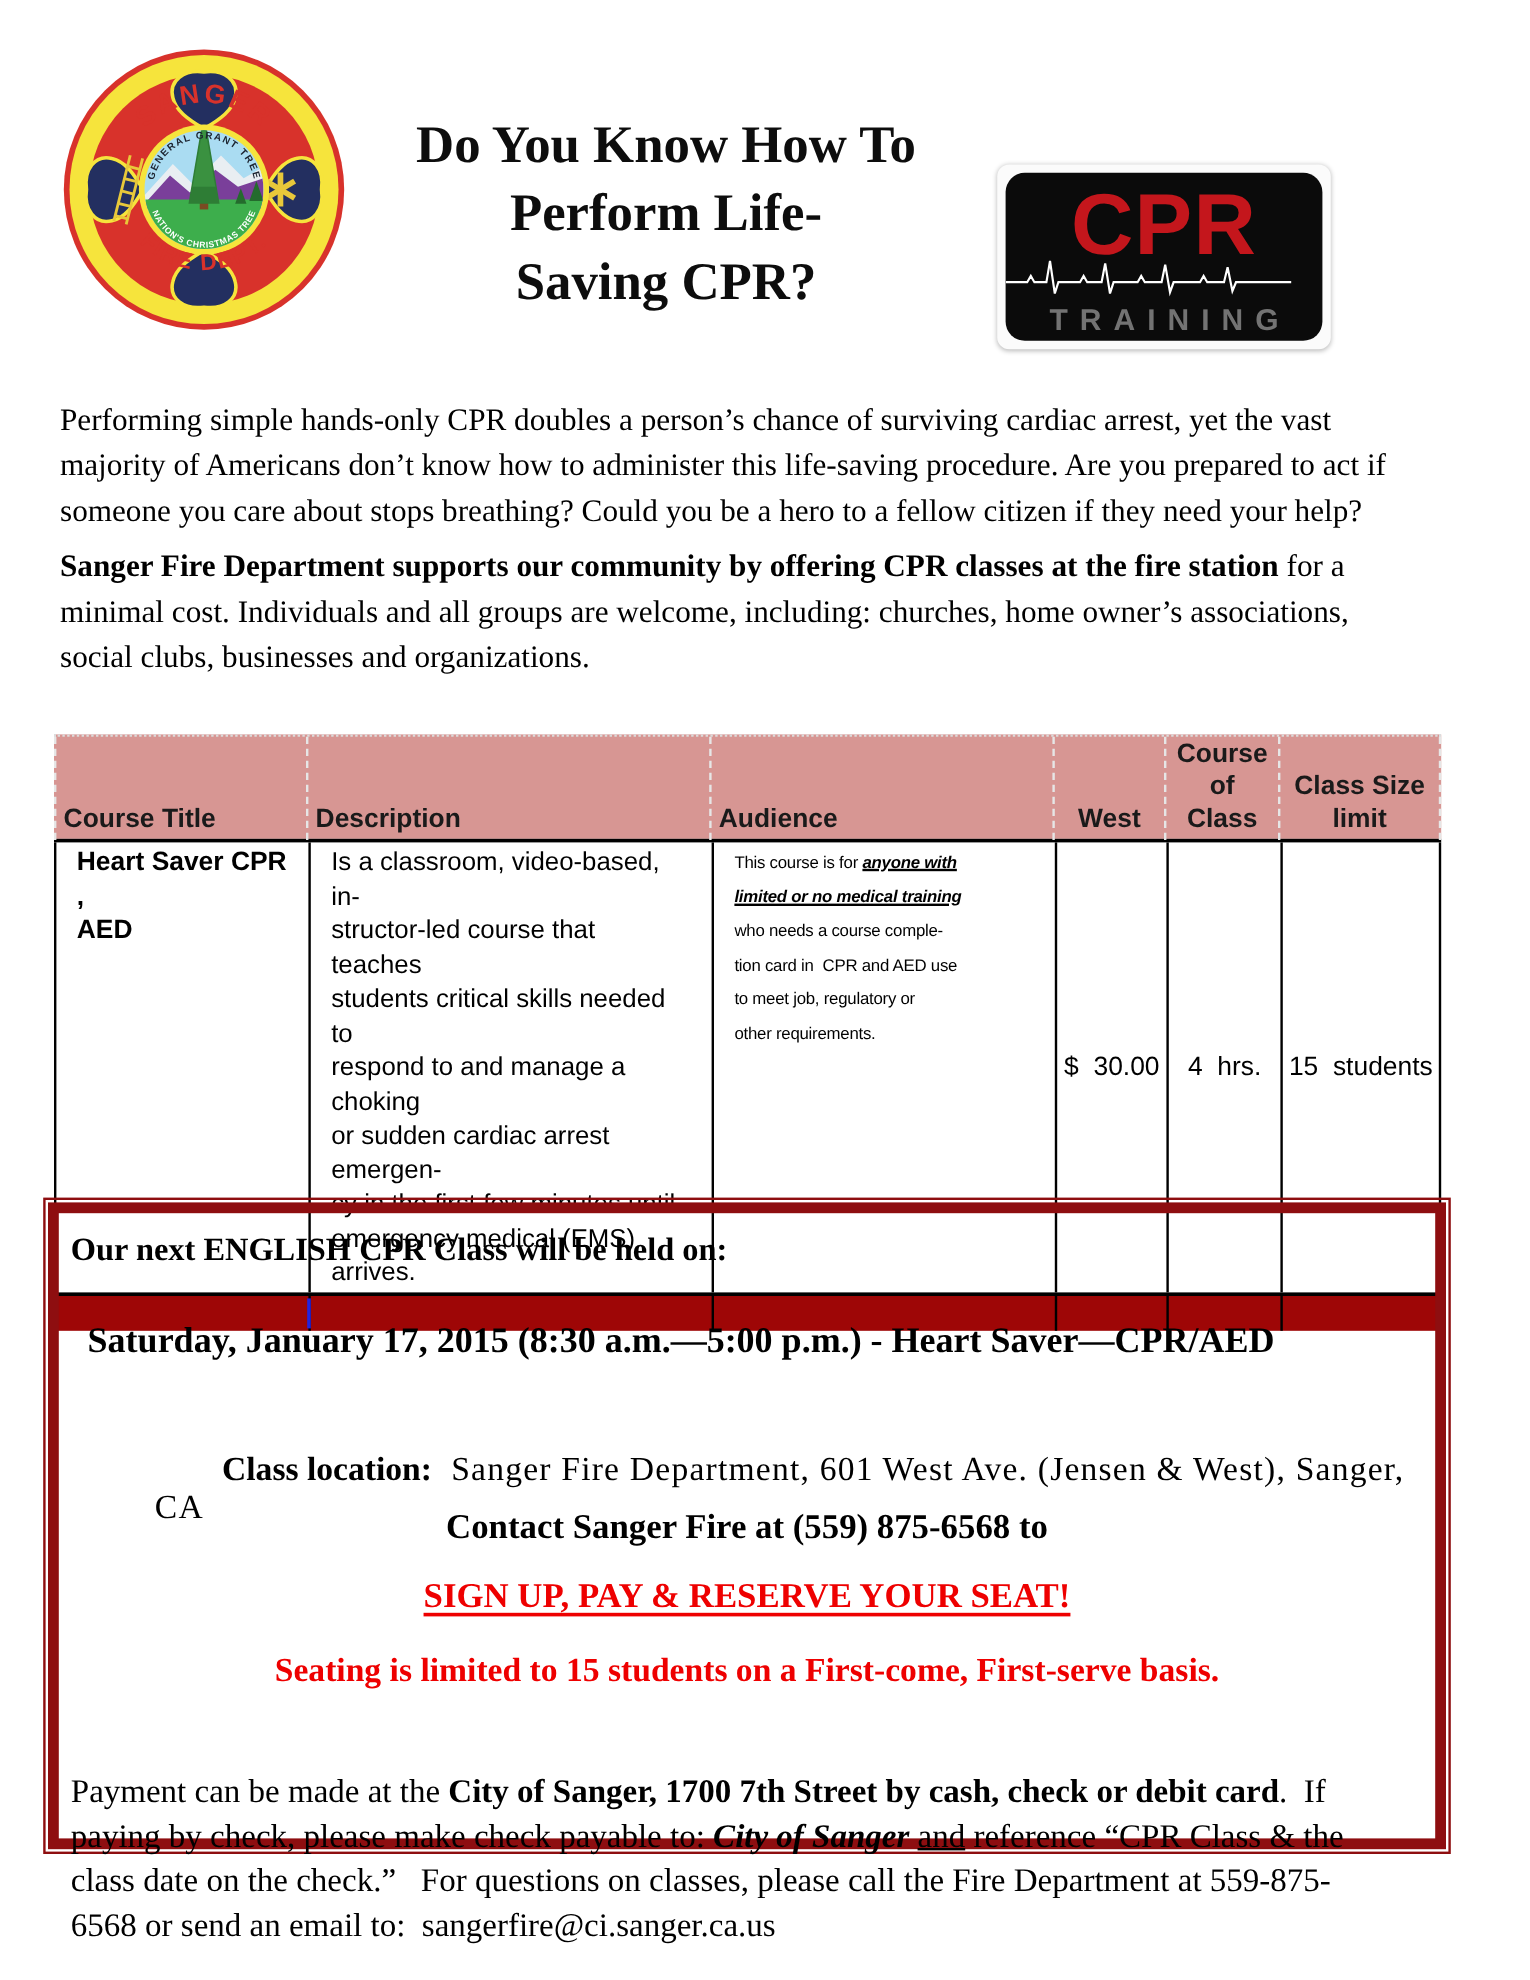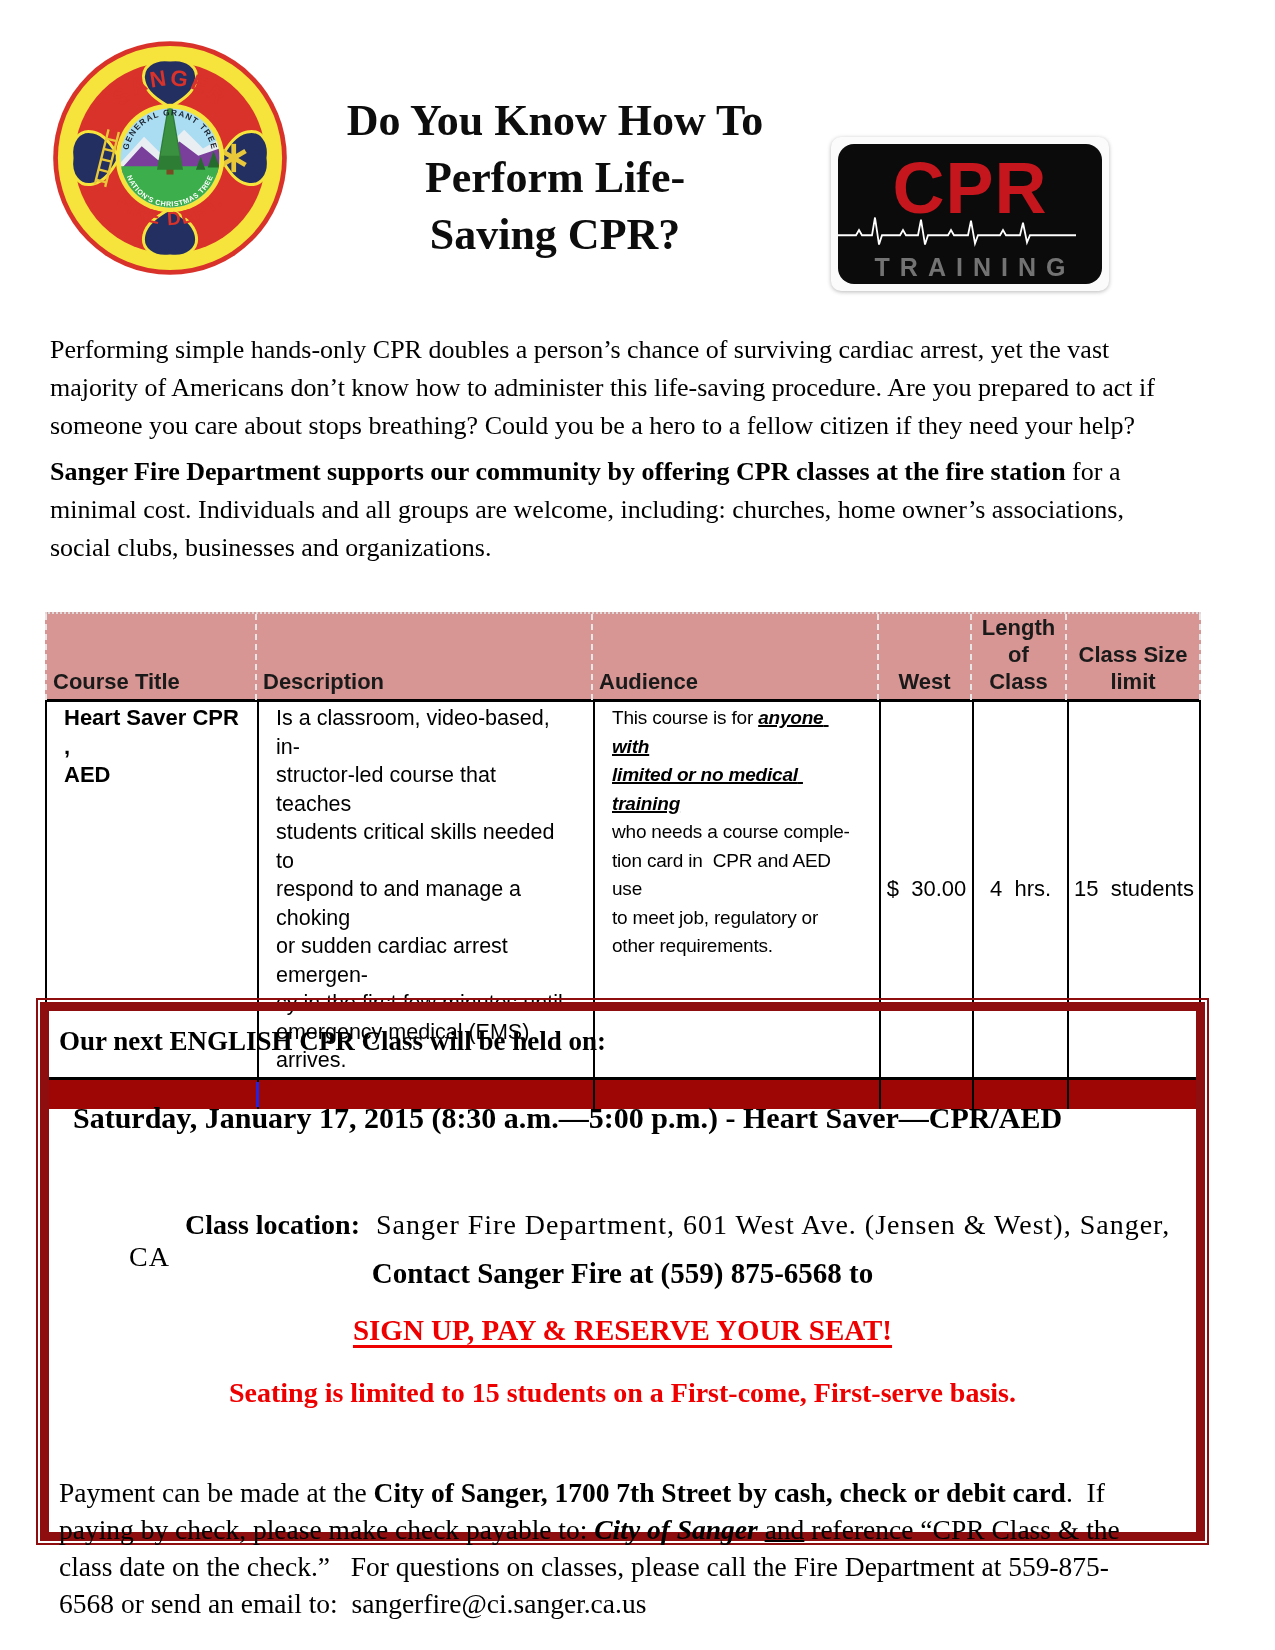--- a/index.html
+++ b/index.html
@@ -50,21 +50,21 @@
   .tbl-body {
     display:grid; grid-template-columns:212px 336px 286px 93px 95px 134px;
     border-top:3px solid #000; border-bottom:3px solid #000;
   }
   .td {
     min-height:202px; border-left:2px solid #000; padding:2px 17px;
     font-size:21.5px; line-height:28.5px; white-space:pre-wrap;
   }
   .td:last-child { border-right:2px solid #000; }
   .td.title { font-weight:bold; font-size:22px; }
-  .td.audience { font-size:19px; letter-spacing:-0.2px; }
+  .td.audience { font-size:14px; letter-spacing:-0.2px; }
   .td.center { display:flex; align-items:center; justify-content:center; white-space:pre; padding:16px; font-size:22px; }
   .tbl-footer {
     position:relative; display:grid; grid-template-columns:212px 336px 286px 93px 95px 134px; height:29px;
     background:var(--table_footer_red,#9e0606);
   }
   .tf { border-left:2px solid #000; }
   .tf:last-child { border-right:2px solid #000; }
   .caret { position:absolute; left:211px; top:2px; width:3px; height:25px; background:#2323e0; }
   
   .info-box {
@@ -184,21 +184,21 @@
 
   <p class="intro-p" id="para1">Performing simple hands-only CPR doubles a person’s chance of surviving cardiac arrest, yet the vast majority of Americans don’t know how to administer this life-saving procedure. Are you prepared to act if someone you care about stops breathing? Could you be a hero to a fellow citizen if they need your help?</p>
   <p class="intro-p rich" id="para2"><span class="b">Sanger Fire Department supports our community by offering CPR classes at the fire station</span><span> for a minimal cost. Individuals and all groups are welcome, including: churches, home owner’s associations, social clubs, businesses and organizations.</span></p>
 
   <div class="tbl">
     <div class="tbl-header">
       <div class="th">Course Title</div>
       <div class="th">Description</div>
       <div class="th">Audience</div>
       <div class="th center">West</div>
-      <div class="th center">Length of Class</div>
+      <div class="th center">Course of Class</div>
       <div class="th center">Class Size limit</div>
     </div>
     <div class="tbl-body">
       <div class="td title">Heart Saver CPR ,
 AED</div>
       <div class="td">Is a classroom, video-based, in-
 structor-led course that teaches
 students critical skills needed to
 respond to and manage a choking
 or sudden cardiac arrest emergen-

